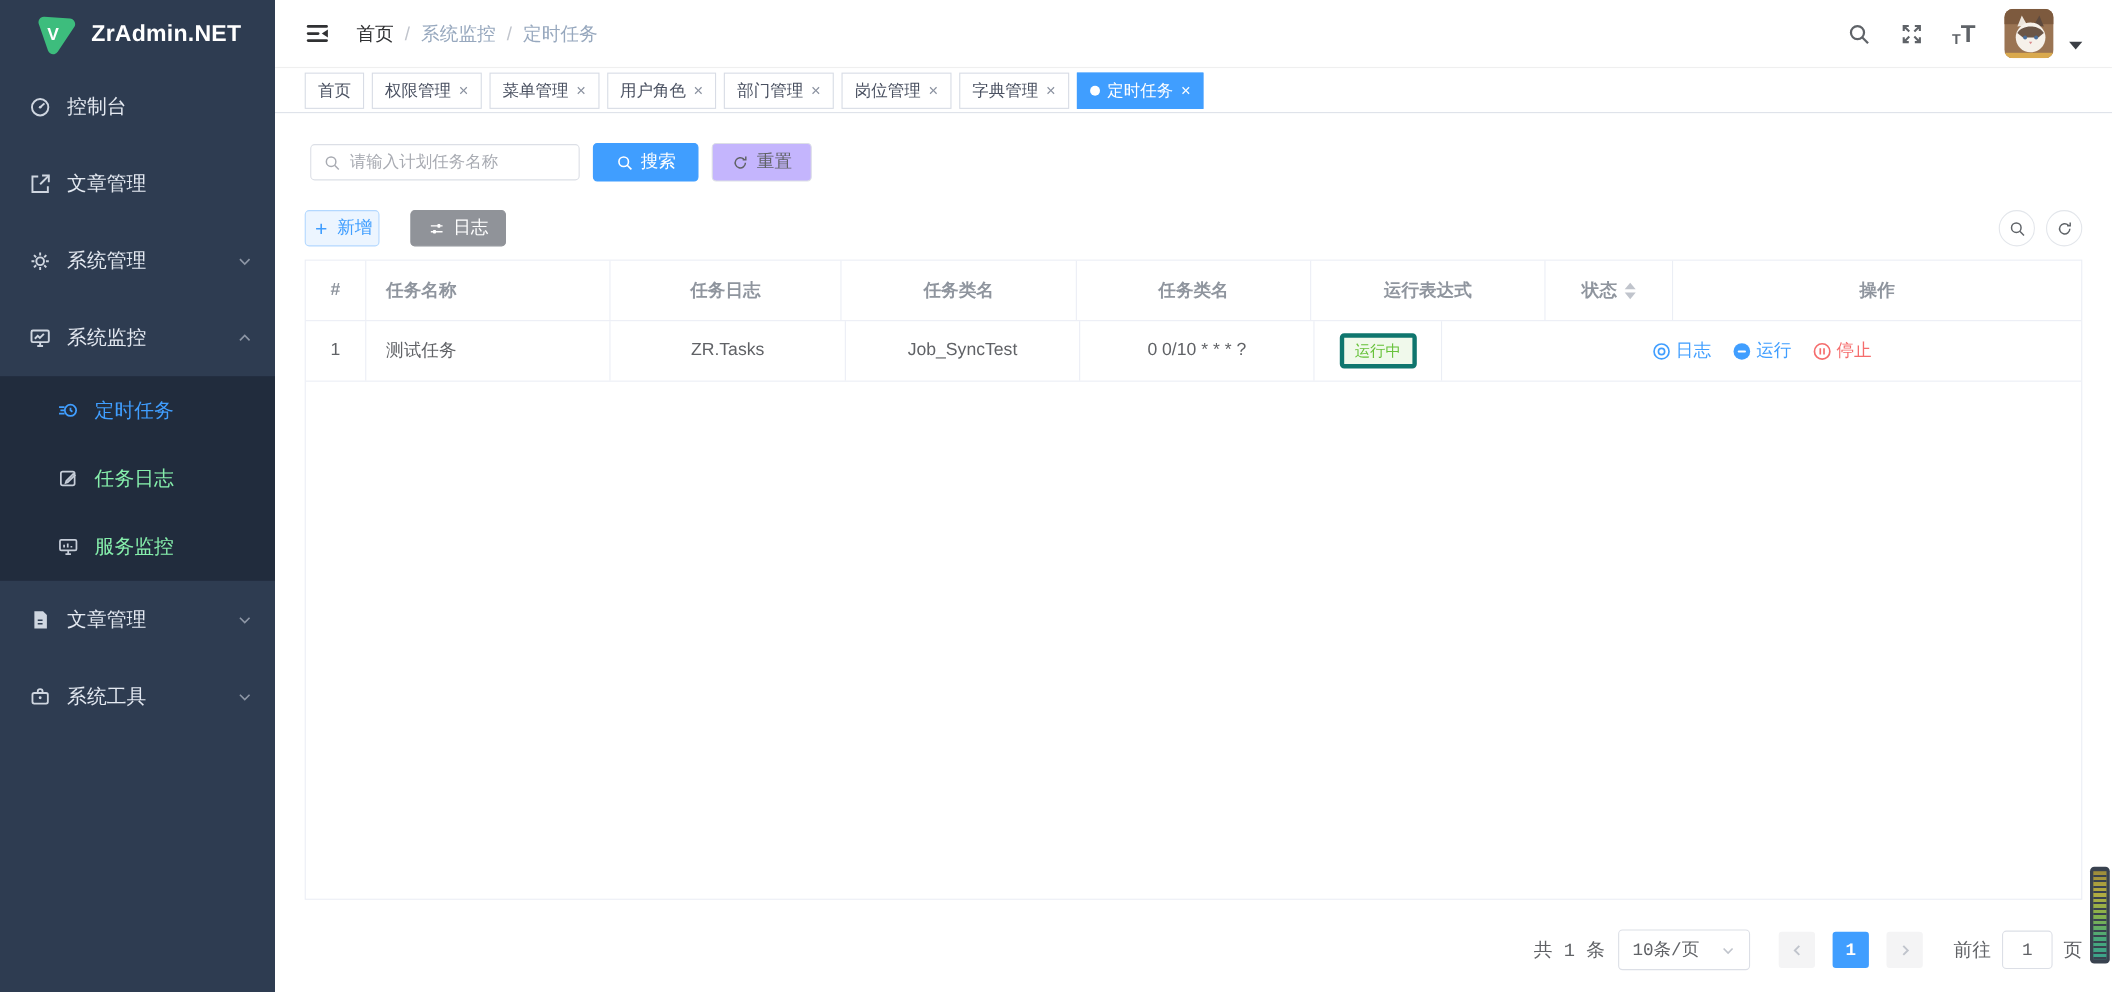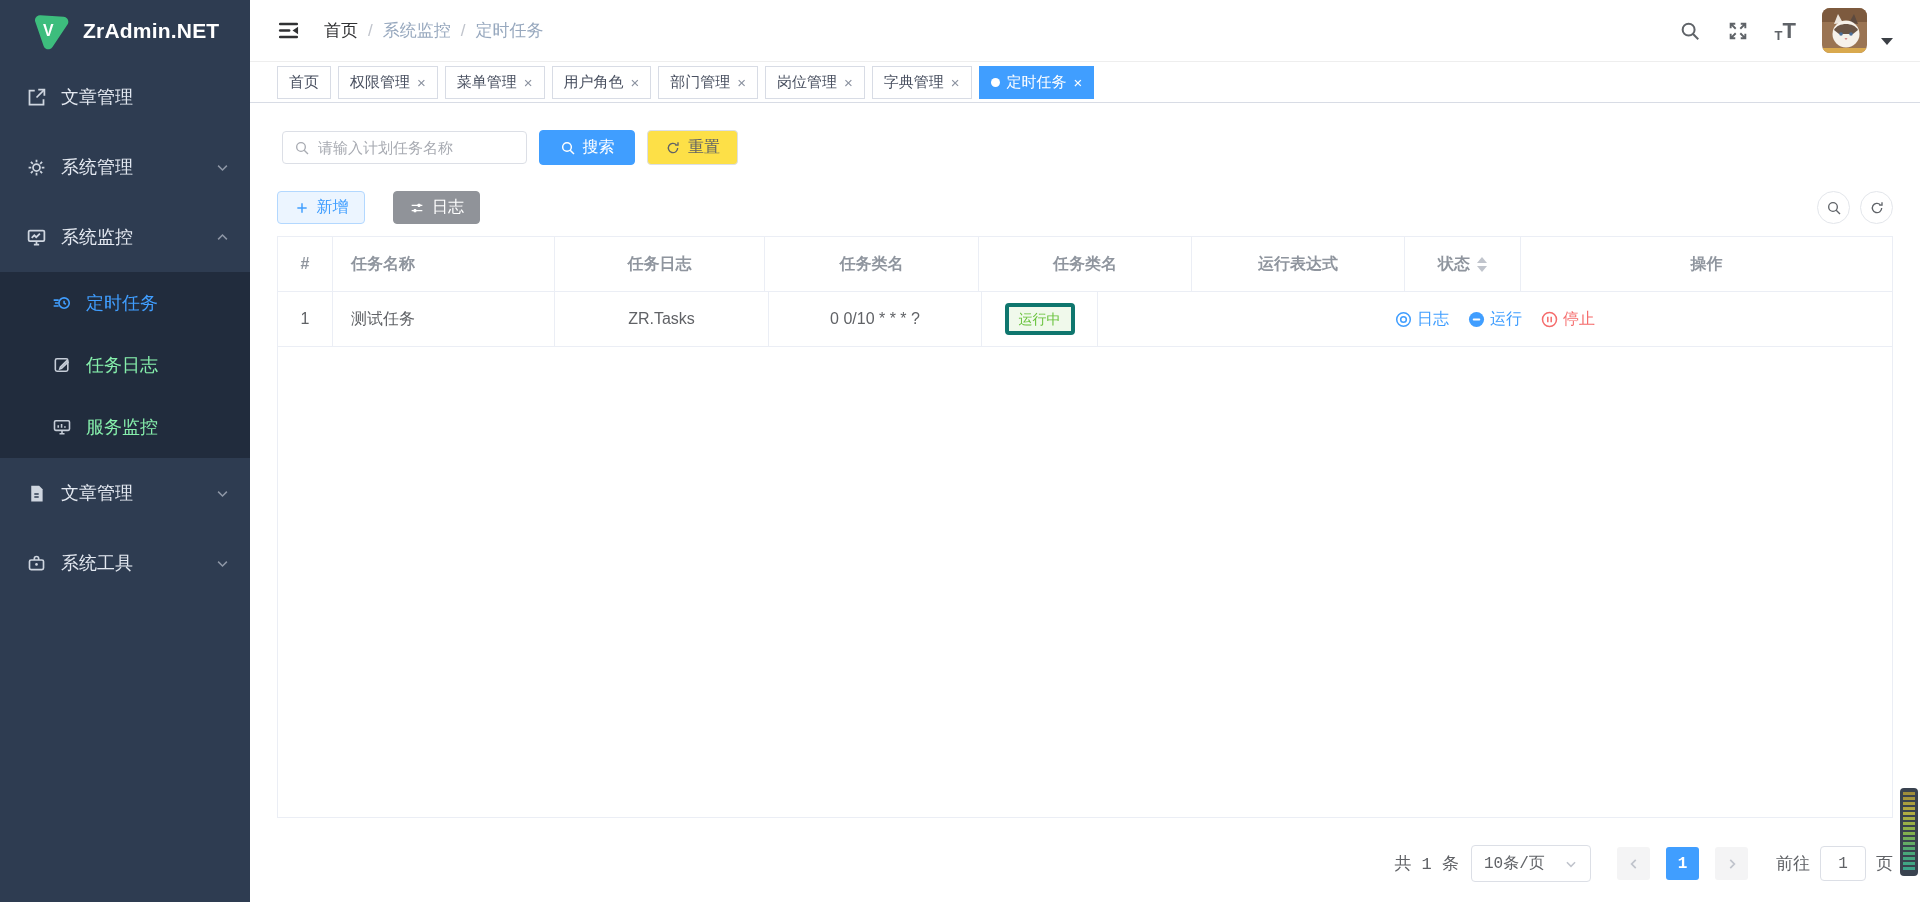--- a/index.html
+++ b/index.html
@@ -50,25 +50,25 @@
   .content { position:relative; height:799px; background:#fff; }
 
   .search-row { position:absolute; left:32px; top:27px; display:flex; align-items:center; }
   .search-input { width:245px; height:33px; border:1px solid #dcdfe6; border-radius:4px; display:flex; align-items:center; padding:0 11px; gap:8px; background:#fff; }
   .search-input svg { width:16px; height:16px; color:#a8abb2; flex:none; }
   .search-input input { border:none; outline:none; width:100%; font-size:15px; color:#606266; font-family:inherit; }
   .search-input input::placeholder { color:#a8abb2; }
   .btn { height:35px; border-radius:4px; display:inline-flex; align-items:center; justify-content:center; gap:7px; font-size:16px; cursor:pointer; border:1px solid transparent; font-family:inherit; }
   .btn svg { width:16px; height:16px; }
   .btn-search { width:96px; margin-left:12px; background:#409eff; border-color:#409eff; color:#fff; }
-  .btn-reset { width:91px; margin-left:12px; background:#fde047; border-color:#dcdfe6; color:#606266; }
+  .btn-reset { width:91px; margin-left:12px; background:#c4b5fd; border-color:#dcdfe6; color:#606266; }
   .btn-reset svg { color:#606266; }
 
   .toolbar-row { position:absolute; left:27px; top:88px; right:27px; display:flex; align-items:center; }
-  .btn-add { width:88px; height:33px; background:#ecf5ff; border-color:#b3d8ff; color:#409eff; }
+  .btn-add { width:68px; height:33px; background:#ecf5ff; border-color:#b3d8ff; color:#409eff; }
   .btn-log { width:87px; height:33px; background:#909399; border-color:#909399; color:#fff; margin-left:28px; }
   .tool-circles { margin-left:auto; display:flex; gap:10px; }
   .circle-btn { width:33px; height:33px; border-radius:50%; border:1px solid #e3e6eb; background:#fff; display:flex; align-items:center; justify-content:center; color:#5f6368; cursor:pointer; }
   .circle-btn svg { width:16px; height:16px; }
 
   
   .table-wrap { position:absolute; left:27px; top:133px; width:1616px; height:582px; border:1px solid #ebeef5; background:#fff; }
   .tr { display:flex; width:100%; }
   .th,.td { display:flex; align-items:center; justify-content:center; height:54px; border-right:1px solid #ebeef5; font-size:16px; }
   .th { color:#8f959e; font-weight:bold; }
@@ -113,20 +113,28 @@
 <aside class="sidebar">
   <div class="logo">
     <svg width="40" height="40" viewBox="0 0 48 48">
       <polygon points="12,11 40,13 22,40" fill="#3dbd7d" stroke="#3dbd7d" stroke-width="12" stroke-linejoin="round"></polygon>
       <text x="22" y="30" text-anchor="middle" font-size="19" font-weight="bold" fill="#fff" font-family="Liberation Sans, sans-serif">V</text>
     </svg>
     <span class="logo-title">ZrAdmin.NET</span>
   </div>
 
   <nav>
+    <div class="menu-item">
+      <svg class="mi-icon" viewBox="0 0 24 24" fill="none" stroke="currentColor" stroke-width="2">
+        <circle cx="12" cy="12" r="8.5"></circle>
+          <path d="M12 12l4.5-4"></path>
+          <circle cx="12" cy="12" r="1.4" fill="currentColor" stroke="none"></circle>
+      </svg>
+      <span class="mi-label">控制台</span>
+    </div>
 
     <div class="menu-item">
       <svg class="mi-icon" viewBox="0 0 24 24" fill="none" stroke="currentColor" stroke-width="2">
         <path d="M10 4H4v16h16v-6"></path>
           <path d="M14 3h7v7"></path>
           <path d="M21 3l-9 9"></path>
       </svg>
       <span class="mi-label">文章管理</span>
     </div>
 
@@ -357,20 +365,21 @@
               <i class="down"></i>
             </span>
         </div>
         <div class="th c8">操作</div>
       </div>
 
       <div class="tr tbody-row">
         <div class="td c1">1</div>
         <div class="td c2">测试任务</div>
         <div class="td c4">ZR.Tasks</div>
+        <div class="td c5">Job_SyncTest</div>
         <div class="td c6">0 0/10 * * * ?</div>
         <div class="td c7">
           <span class="badge-running">运行中</span>
         </div>
         <div class="td c8">
           <div class="actions">
             <span class="action">
               <svg viewBox="0 0 18 18" fill="none" stroke="currentColor" stroke-width="1.6">
                 <circle cx="9" cy="9" r="7.2"></circle>
                   <circle cx="9" cy="9" r="3"></circle>

